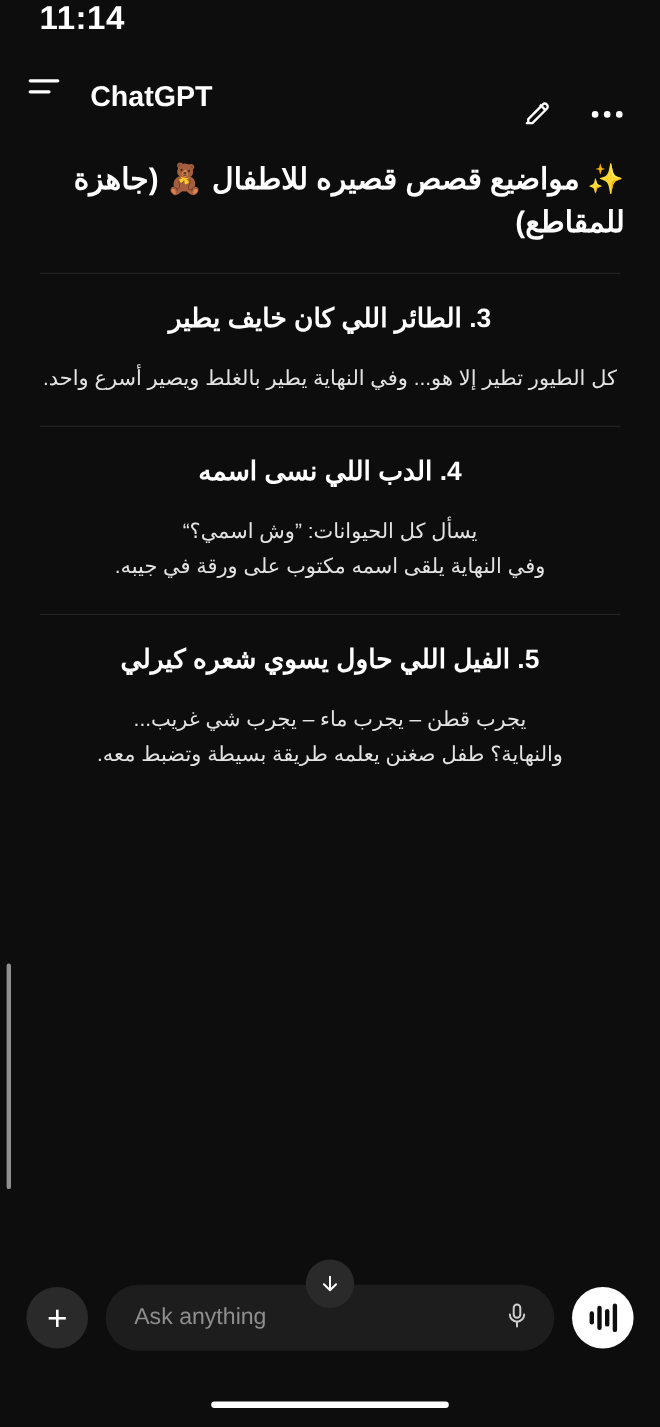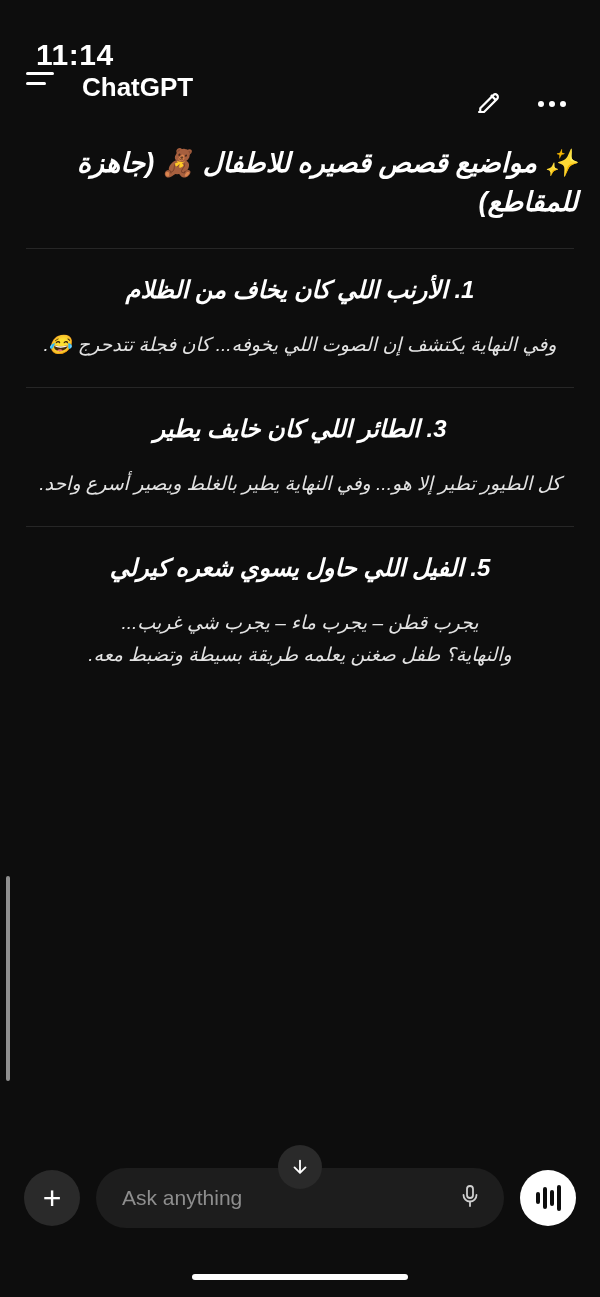--- a/index.html
+++ b/index.html
@@ -16,21 +16,21 @@
     height: 1297px;
     background: #0d0d0d;
     display: flex;
     flex-direction: column;
   }
 
   
   .status-bar {
     height: 72px;
     display: flex;
-    align-items: flex-end;
+    align-items: flex-start;
     justify-content: space-between;
     padding: 0 34px 0 36px;
     color: #ffffff;
     flex: none;
   }
   .status-time {
     font-size: 30px;
     font-weight: 600;
     letter-spacing: 0.5px;
   }
@@ -126,23 +126,22 @@
     background: #ffffff;
     border-radius: 50%;
     display: block;
   }
 
   
   .conversation {
     flex: 1;
     position: relative;
     overflow: hidden;
-    padding: 0 14px;
+    padding: 0 24px;
     direction: rtl;
-    font-style: italic;
   }
   .msg-title {
     color: #ffffff;
     font-size: 27px;
     font-weight: 700;
     line-height: 1.45;
     text-align: right;
     padding: 8px 8px 0 8px;
   }
   .story {
@@ -300,33 +299,34 @@
           <span></span>
           <span></span>
       </span>
     </div>
   </div>
 
   <div class="conversation">
 
     <div class="msg-title">✨ مواضيع قصص قصيره للاطفال 🧸 (جاهزة للمقاطع)</div>
 
-    <div class="story">
-      <div class="divider"></div>
-      <div class="story-head">1. الأرنب اللي كان يخاف من الظلام</div>
-      <div class="story-body">وفي النهاية يكتشف إن الصوت اللي يخوفه... كان فجلة تتدحرج 😂.</div>
-    </div>
 
 
     <div class="story">
       <div class="divider"></div>
       <div class="story-head">3. الطائر اللي كان خايف يطير</div>
       <div class="story-body">كل الطيور تطير إلا هو... وفي النهاية يطير بالغلط ويصير أسرع واحد.</div>
     </div>
 
+    <div class="story">
+      <div class="divider"></div>
+      <div class="story-head">4. الدب اللي نسى اسمه</div>
+      <div class="story-body" style="white-space:pre-line">يسأل كل الحيوانات: ”وش اسمي؟“
+وفي النهاية يلقى اسمه مكتوب على ورقة في جيبه.</div>
+    </div>
 
     <div class="story">
       <div class="divider"></div>
       <div class="story-head">5. الفيل اللي حاول يسوي شعره كيرلي</div>
       <div class="story-body" style="white-space:pre-line">يجرب قطن – يجرب ماء – يجرب شي غريب...
 والنهاية؟ طفل صغنن يعلمه طريقة بسيطة وتضبط معه.</div>
     </div>
 
     <div class="scrollbar"></div>
   </div>

